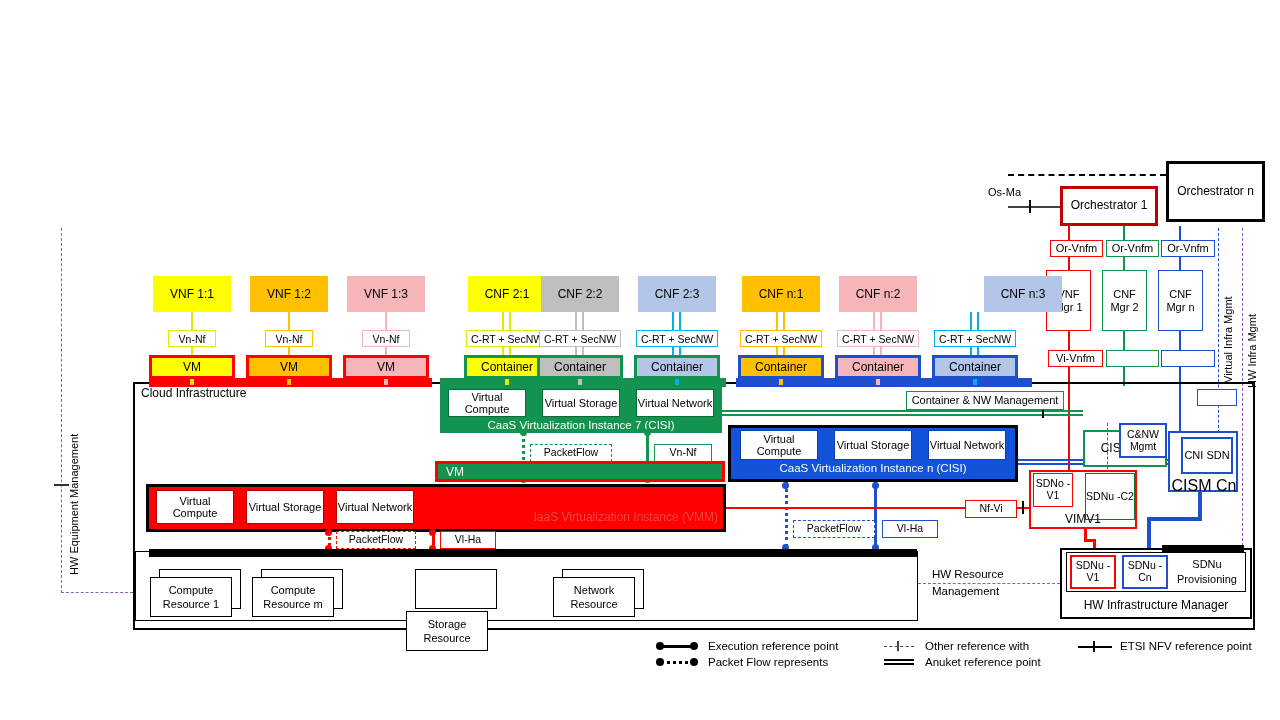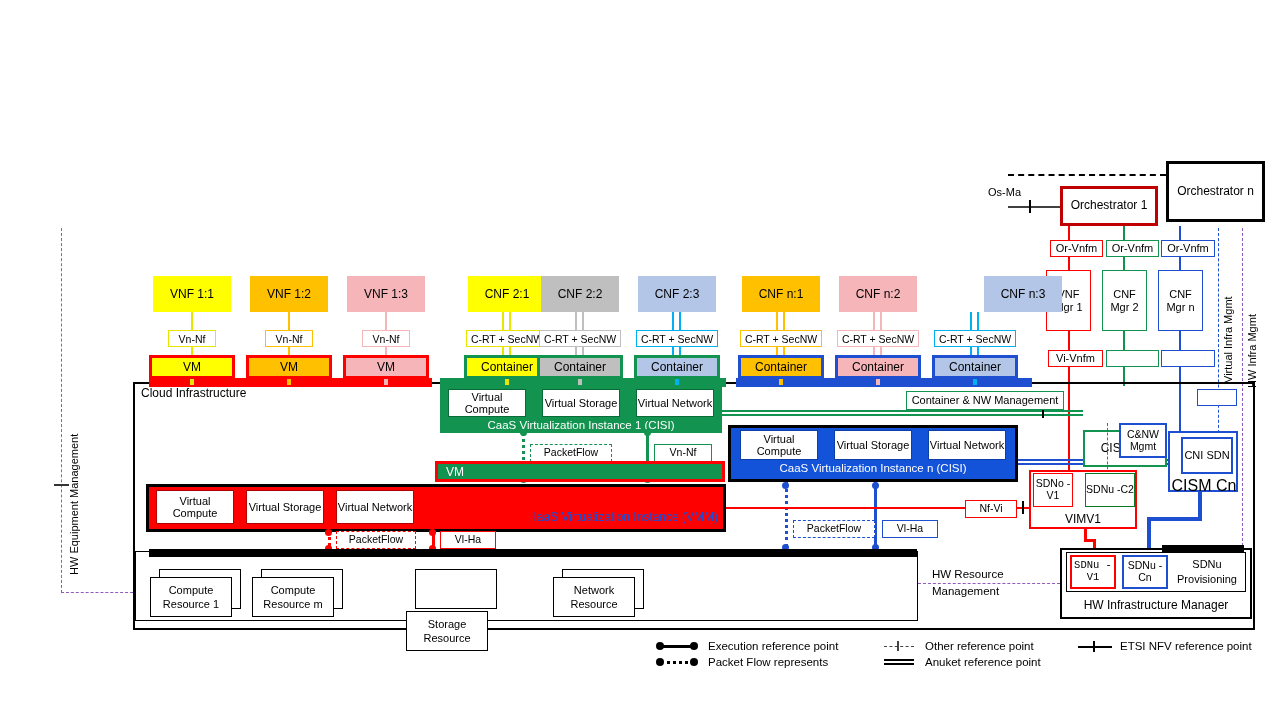--- a/index.html
+++ b/index.html
@@ -156,21 +156,21 @@
   <div class="abs" style="left:440px;top:385px;width:282px;height:48px;background:#12934f;"></div>
   <div class="box md" style="left:448px;top:389px;width:78px;height:28px;border:1.5px solid #0b6b38;">
       <span>Virtual Compute</span>
     </div>
   <div class="box md" style="left:542px;top:389px;width:78px;height:28px;border:1.5px solid #0b6b38;">
       <span>Virtual Storage</span>
     </div>
   <div class="box md" style="left:636px;top:389px;width:78px;height:28px;border:1.5px solid #0b6b38;">
       <span>Virtual Network</span>
     </div>
-  <div class="abs" style="left:440px;top:419px;width:282px;text-align:center;color:#fff;font-size:11.5px;"><span>CaaS Virtualization Instance 1 (CISI)</span></div>
+  <div class="abs" style="left:440px;top:419px;width:282px;text-align:center;color:#fff;font-size:11.5px;"><span>CaaS Virtualization Instance 7 (CISI)</span></div>
 
   <div class="abs" style="left:522px;top:432px;width:0;height:48px;border-left:3px dotted #12934f;"></div>
   <div class="dot" style="left:520px;top:429px;background:#12934f;"></div>
   <div class="dot" style="left:520px;top:476px;background:#12934f;"></div>
   <div class="abs" style="left:646px;top:432px;width:3px;height:48px;background:#12934f;"></div>
   <div class="dot" style="left:644px;top:429px;background:#12934f;"></div>
   <div class="dot" style="left:644px;top:476px;background:#12934f;"></div>
   <div class="box sm" style="left:530px;top:444px;width:82px;height:18px;border:1.5px dashed #12934f;">
       <span>PacketFlow</span>
     </div>
@@ -185,21 +185,21 @@
   <div class="abs" style="left:146px;top:484px;width:580px;height:48px;background:#ff0000;border:3.5px solid #000;"></div>
   <div class="box md" style="left:156px;top:490px;width:78px;height:34px;border:1px solid #b00000;">
       <span>Virtual Compute</span>
     </div>
   <div class="box md" style="left:246px;top:490px;width:78px;height:34px;border:1px solid #b00000;">
       <span>Virtual Storage</span>
     </div>
   <div class="box md" style="left:336px;top:490px;width:78px;height:34px;border:1px solid #b00000;">
       <span>Virtual Network</span>
     </div>
-  <div class="abs" style="left:400px;top:510px;width:318px;text-align:right;color:#1d4ed8;font-size:12px;"><span>IaaS Virtualization Instance (VMM)</span></div>
+  <div class="abs" style="left:400px;top:510px;width:318px;text-align:right;color:#ef4444;font-size:12px;"><span>IaaS Virtualization Instance (VMM)</span></div>
 
   <div class="abs" style="left:328px;top:532px;width:0;height:19px;border-left:3px dotted #ff0000;"></div>
   <div class="dot" style="left:325px;top:529px;background:#ff0000;"></div>
   <div class="dot" style="left:325px;top:545px;background:#ff0000;"></div>
   <div class="abs" style="left:432px;top:532px;width:3px;height:17px;background:#ff0000;"></div>
   <div class="dot" style="left:429px;top:529px;background:#ff0000;"></div>
   <div class="dot" style="left:429px;top:545px;background:#ff0000;"></div>
   <div class="box sm" style="left:336px;top:531px;width:80px;height:18px;border:1.5px dashed #ff0000;">
       <span>PacketFlow</span>
     </div>
@@ -261,21 +261,21 @@
   <div class="abs" style="left:726px;top:507px;width:303px;height:2px;background:#ff0000;"></div>
   <div class="box sm" style="left:965px;top:500px;width:52px;height:18px;border:1.5px solid #ff0000;">
       <span>Nf-Vi</span>
     </div>
   <div class="abs" style="left:1022px;top:501px;width:2px;height:13px;background:#000;"></div>
 
   <div class="abs" style="left:1029px;top:470px;width:108px;height:59px;border:2px solid #ff0000;background:#fff;"></div>
   <div class="box sm" style="left:1033px;top:473px;width:40px;height:34px;border:1.5px solid #ff0000;">
       <span>SDNo -V1</span>
     </div>
-  <div class="box sm" style="left:1085px;top:473px;width:50px;height:34px;border:1.5px solid #0a7a2a;">
+  <div class="box sm" style="left:1085px;top:473px;width:50px;height:47px;border:1.5px solid #0a7a2a;">
       <span>SDNu -C2</span>
     </div>
   <div class="abs lg" style="left:1029px;top:512px;width:108px;text-align:center;"><span>VIMV1</span></div>
 
   <div class="abs" style="left:1084px;top:529px;width:3px;height:12px;background:#ff0000;"></div>
   <div class="abs" style="left:1084px;top:539px;width:12px;height:3px;background:#ff0000;"></div>
   <div class="abs" style="left:1093px;top:541px;width:3px;height:15px;background:#ff0000;"></div>
   <div class="abs" style="left:1198px;top:492px;width:4px;height:28px;background:#1d4fd0;"></div>
   <div class="abs" style="left:1147px;top:517px;width:55px;height:4px;background:#1d4fd0;"></div>
   <div class="abs" style="left:1147px;top:519px;width:4px;height:37px;background:#1d4fd0;"></div>
@@ -291,21 +291,21 @@
       <div style="position: absolute; box-sizing: border-box; left: 406px; top: 611px; width: 82px; height: 40px; background: rgb(255, 255, 255); border: 1.5px solid rgb(0, 0, 0); display: flex; align-items: center; justify-content: center; text-align: center; font-size: 11px; line-height: 1.3;">Storage Resource</div>
       <div style="position: absolute; box-sizing: border-box; left: 562px; top: 569px; width: 82px; height: 40px; background: rgb(255, 255, 255); border: 1.5px solid rgb(0, 0, 0);"></div>
       <div style="position: absolute; box-sizing: border-box; left: 553px; top: 577px; width: 82px; height: 40px; background: rgb(255, 255, 255); border: 1.5px solid rgb(0, 0, 0); display: flex; align-items: center; justify-content: center; text-align: center; font-size: 11px; line-height: 1.3;">Network Resource</div>
     </div>
 
   <div class="abs" style="left:918px;top:583px;width:142px;height:0;border-top:1.6px dashed #8e5bc0;"></div>
   <div class="abs" style="left:932px;top:566px;width:96px;font-size:11.5px;line-height:1.5;"><span>HW Resource Management</span></div>
 
   <div class="abs" style="left:1060px;top:548px;width:192px;height:71px;border:2px solid #000;background:#fff;"></div>
   <div class="abs" style="left:1066px;top:552px;width:180px;height:40px;border:1px solid #000;background:#fff;"></div>
-  <div class="box sm" style="left:1070px;top:555px;width:46px;height:34px;border:2px solid #ff0000;font-family:Liberation Mono, monospace;">
+  <div class="box sm" style="left:1070px;top:555px;width:46px;height:34px;border:2px solid #ff0000;">
       <span>SDNu -V1</span>
     </div>
   <div class="box sm" style="left:1122px;top:555px;width:46px;height:34px;border:2px solid #1d4fd0;">
       <span>SDNu -Cn</span>
     </div>
   <div class="abs" style="left:1162px;top:545px;width:82px;height:8px;background:#000;"></div>
   <div class="abs sm" style="left:1170px;top:557px;width:74px;text-align:center;font-size:11px;line-height:1.4;"><span>SDNu Provisioning</span></div>
   <div class="abs lg" style="left:1060px;top:598px;width:192px;text-align:center;"><span>HW Infrastructure Manager</span></div>
 
 
@@ -314,21 +314,21 @@
   <div class="dot" style="left:690px;top:642px;width:8px;height:8px;background:#000;"></div>
   <div class="abs md" style="left:708px;top:640px;font-size:11.5px;"><span>Execution reference point</span></div>
 
   <div class="abs" style="left:660px;top:661px;width:34px;height:0;border-top:3px dotted #000;"></div>
   <div class="dot" style="left:656px;top:658px;width:8px;height:8px;background:#000;"></div>
   <div class="dot" style="left:690px;top:658px;width:8px;height:8px;background:#000;"></div>
   <div class="abs md" style="left:708px;top:656px;font-size:11.5px;"><span>Packet Flow represents</span></div>
 
   <div class="abs" style="left:884px;top:646px;width:30px;height:0;border-top:1.6px dashed #444;"></div>
   <div class="abs" style="left:897px;top:641px;width:2px;height:10px;background:#444;"></div>
-  <div class="abs md" style="left:925px;top:640px;font-size:11.5px;"><span>Other reference point</span></div>
+  <div class="abs md" style="left:925px;top:640px;font-size:11.5px;"><span>Other reference with</span></div>
 
   <div class="abs" style="left:884px;top:659px;width:30px;height:2px;background:#000;"></div>
   <div class="abs" style="left:884px;top:663px;width:30px;height:2px;background:#000;"></div>
   <div class="abs md" style="left:925px;top:656px;font-size:11.5px;"><span>Anuket reference point</span></div>
 
   <div class="abs" style="left:1078px;top:646px;width:34px;height:2px;background:#000;"></div>
   <div class="abs" style="left:1093px;top:641px;width:2px;height:11px;background:#000;"></div>
   <div class="abs md" style="left:1120px;top:640px;font-size:11.5px;"><span>ETSI NFV reference point</span></div>
 
 </div>

